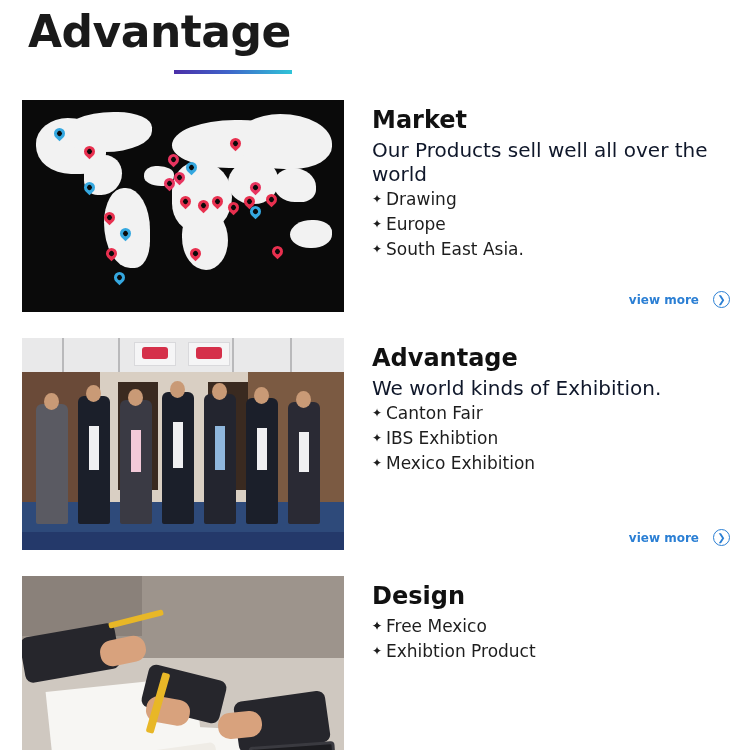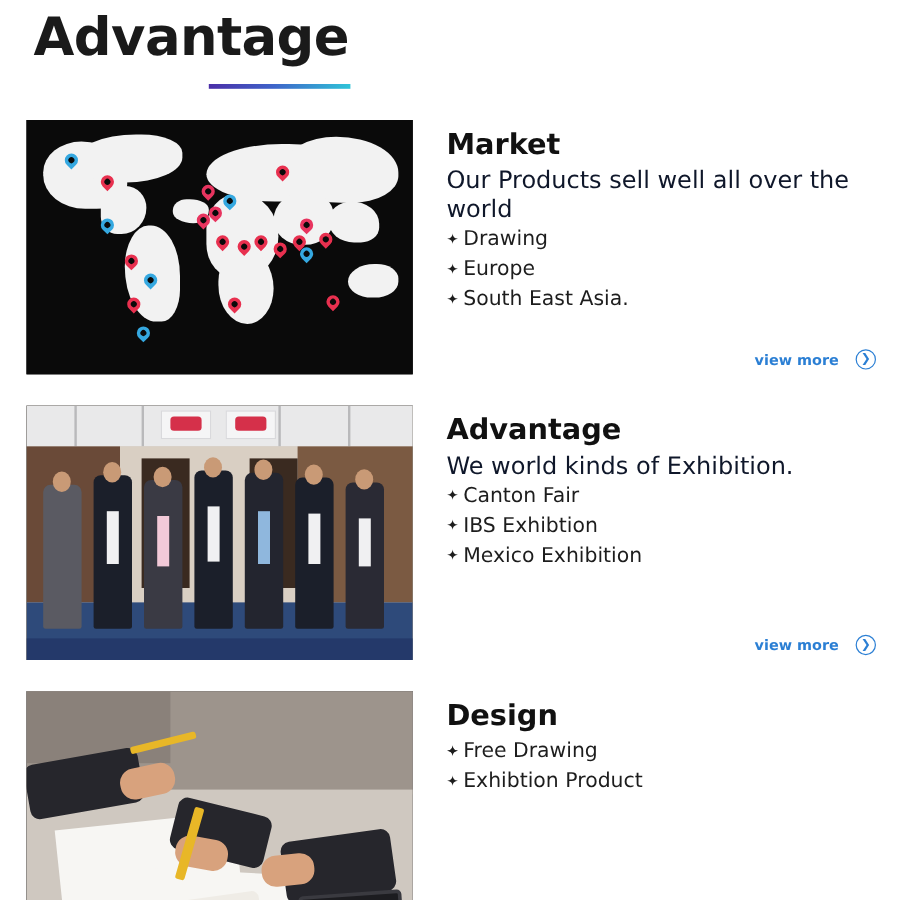--- a/index.html
+++ b/index.html
@@ -321,19 +321,19 @@
 
         <div class="roll" style="left:104px; top:172px; width:92px; height:40px; transform:rotate(-8deg);"></div>
         <div class="tablet" style="left:228px; top:168px; width:86px; height:48px; transform:rotate(-4deg);"></div>
       </div>
     </div>
 
     <div class="content">
       <div class="title">Design</div>
       <ul class="bullets">
         <li><span class="dia">✦</span></li>
-        <li><span class="dia">✦</span><span>Free Drawing</span></li>
+        <li><span class="dia">✦</span><span>Free Mexico</span></li>
         <li><span class="dia">✦</span><span>Exhibtion Product</span></li>
       </ul>
     </div>
   </div>
 
 </div>
 
 </body></html>

